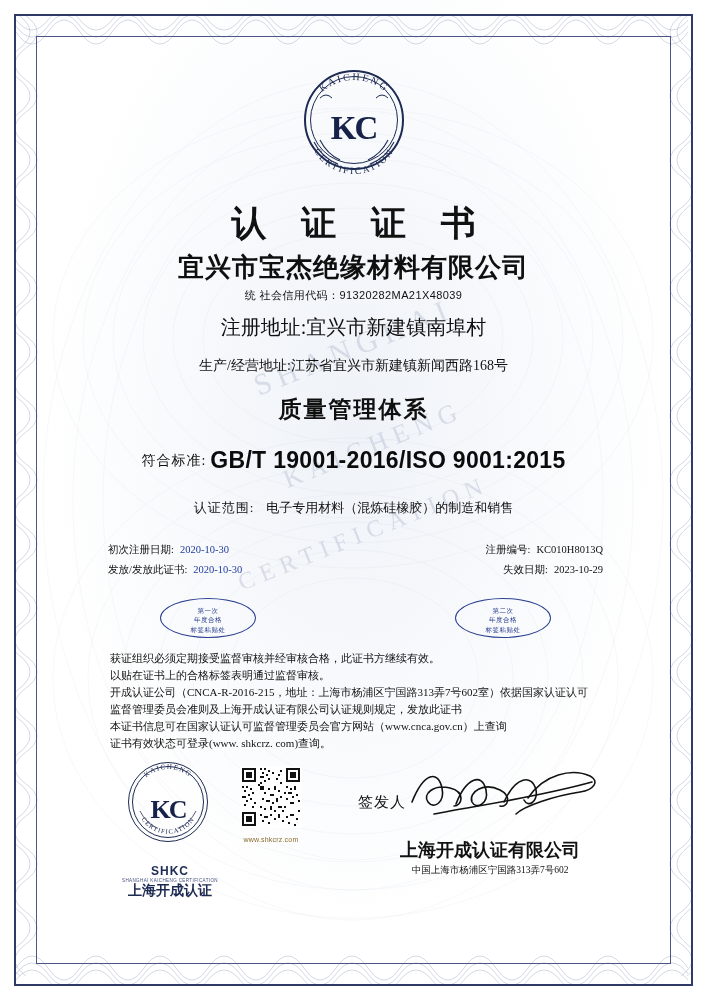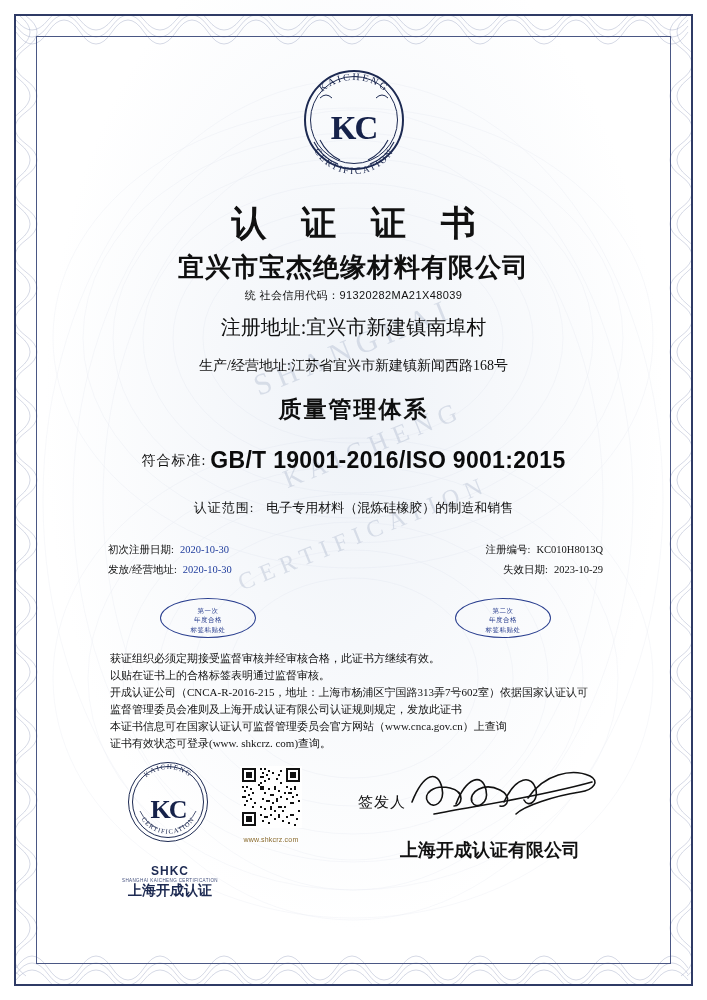--- a/index.html
+++ b/index.html
@@ -307,21 +307,21 @@
     <div class="row">
       <span class="l">
         <span>初次注册日期:</span><span class="val">2020-10-30</span>
       </span>
       <span class="r">
         <span>注册编号:</span><span class="val dark">KC010H8013Q</span>
       </span>
     </div>
     <div class="row">
       <span class="l">
-        <span>发放/经营地址:</span><span class="val">2020-10-30</span>
+        <span>发放/发放此证书:</span><span class="val">2020-10-30</span>
       </span>
       <span class="r">
         <span>失效日期:</span><span class="val dark">2023-10-29</span>
       </span>
     </div>
   </div>
 
   <div class="stamp s1">
     <div>第一次</div>
     <div>年度合格</div>
@@ -452,14 +452,15 @@
     <g fill="none" stroke="#111" stroke-width="1.6" stroke-linecap="round">
       <path d="M8 40 C 20 10, 34 8, 38 26 C 41 40, 30 48, 24 40 C 18 32, 30 22, 46 26 C 62 30, 58 44, 50 44"></path>
       <path d="M52 42 C 62 16, 78 10, 82 28 C 85 42, 72 48, 68 40 C 64 30, 80 20, 96 28 C 108 34, 104 46, 96 44"></path>
       <path d="M100 40 C 112 14, 128 12, 132 28 C 134 40, 124 46, 120 38"></path>
       <path d="M124 36 C 140 12, 168 6, 186 14 C 196 19, 190 28, 176 30 C 150 34, 120 44, 112 52"></path>
       <path d="M30 52 C 70 44, 130 36, 188 20"></path>
     </g>
   </svg>
 
   <div class="issuer">上海开成认证有限公司</div>
+  <div class="issuer-addr">中国上海市杨浦区宁国路313弄7号602</div>
 
 </div>
 
 </body></html>

